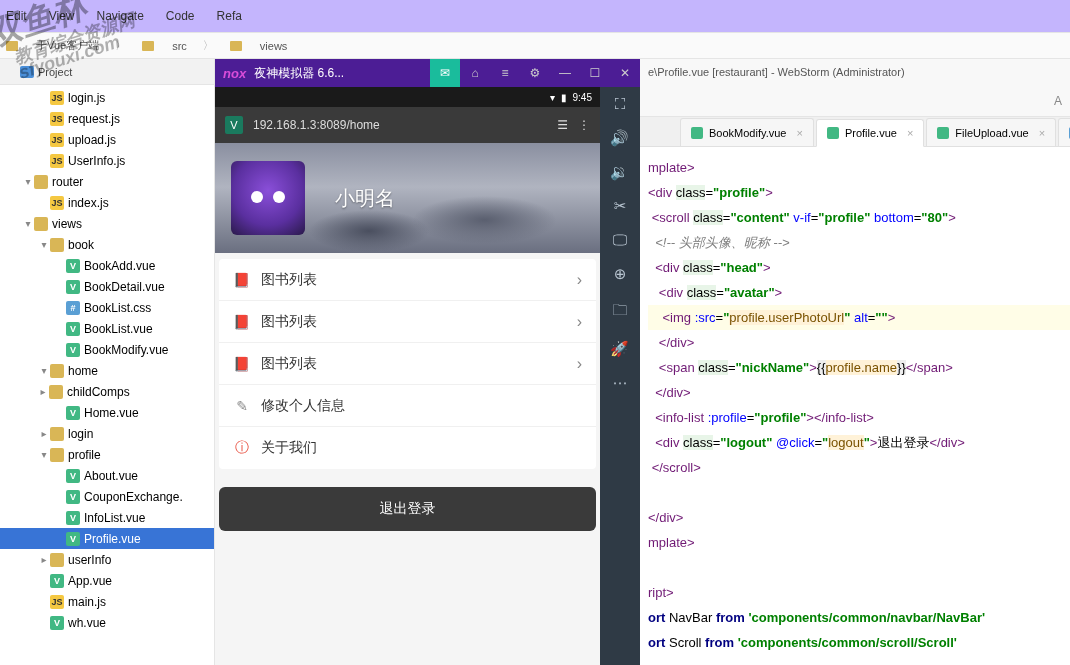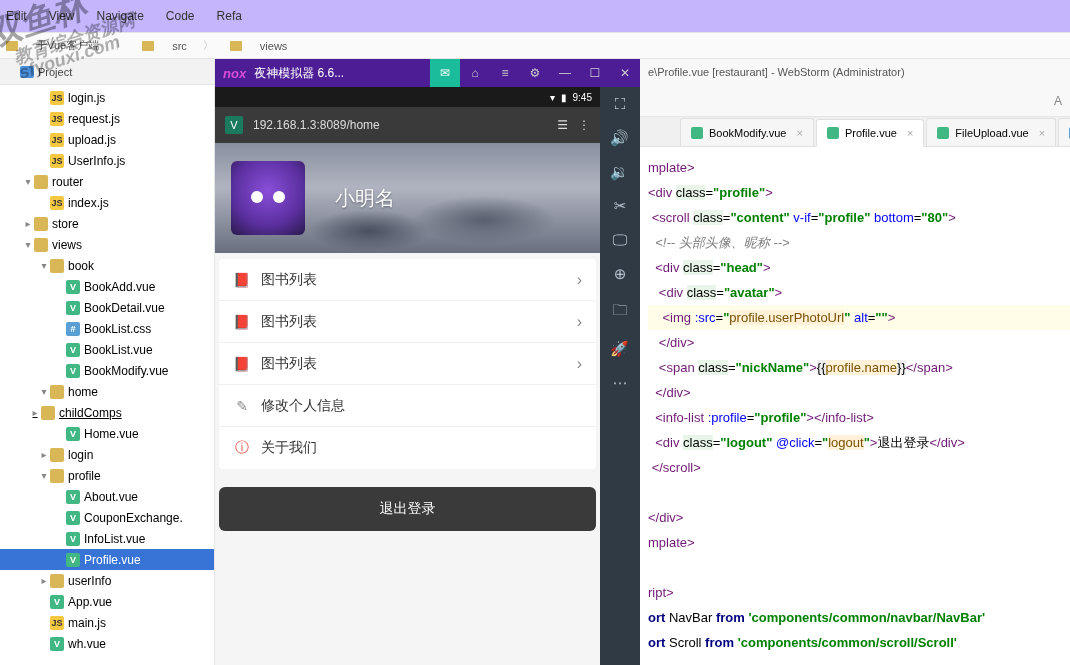--- a/index.html
+++ b/index.html
@@ -131,25 +131,20 @@
           <span class="arrow open"></span>
           <span class="ico folder"></span>
           <span>router</span>
         </div>
         <div class="node" style="padding-left: 38px;">
           <span class="arrow none"></span>
           <span class="ico js">JS</span>
           <span>index.js</span>
         </div>
         <div class="node" style="padding-left: 22px;">
-          <span class="arrow closed"></span>
-          <span class="ico folder"></span>
-          <span>store</span>
-        </div>
-        <div class="node" style="padding-left: 22px;">
           <span class="arrow open"></span>
           <span class="ico folder"></span>
           <span>views</span>
         </div>
         <div class="node" style="padding-left: 38px;">
           <span class="arrow open"></span>
           <span class="ico folder"></span>
           <span>book</span>
         </div>
         <div class="node" style="padding-left: 54px;">
@@ -175,21 +170,21 @@
         <div class="node" style="padding-left: 54px;">
           <span class="arrow none"></span>
           <span class="ico vue">V</span>
           <span>BookModify.vue</span>
         </div>
         <div class="node" style="padding-left: 38px;">
           <span class="arrow open"></span>
           <span class="ico folder"></span>
           <span>home</span>
         </div>
-        <div class="node" style="padding-left: 29px; text-decoration: underline;">
+        <div class="node" style="padding-left: 37px;">
           <span class="arrow closed"></span>
           <span class="ico folder"></span>
           <span>childComps</span>
         </div>
         <div class="node" style="padding-left: 54px;">
           <span class="arrow none"></span>
           <span class="ico vue">V</span>
           <span>Home.vue</span>
         </div>
         <div class="node" style="padding-left: 38px;">

